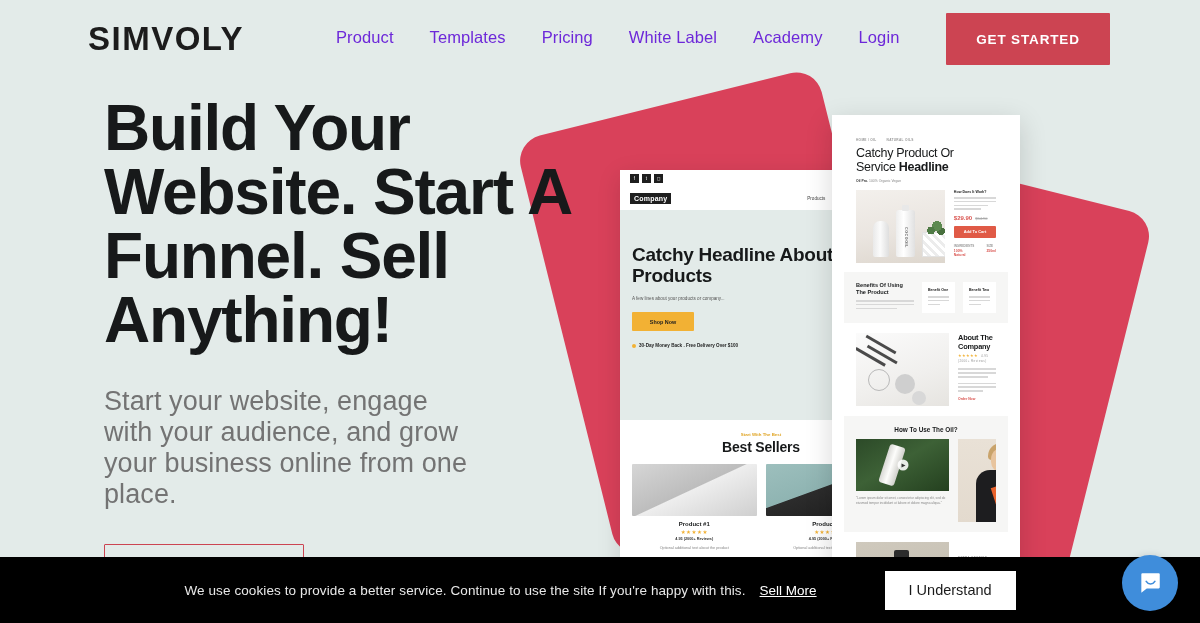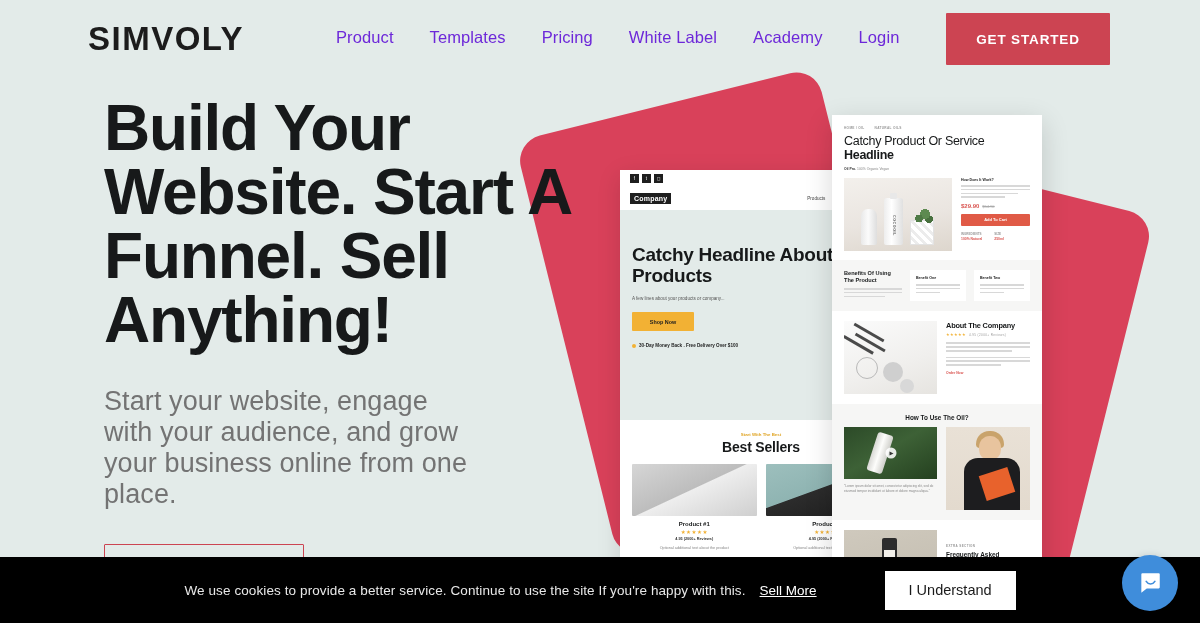--- a/index.html
+++ b/index.html
@@ -296,26 +296,26 @@
     font-size: 4.6px; font-weight: 700;
     display: flex; align-items: center; justify-content: center;
     border-radius: 1px;
   }
 
   
   .mock-front {
     position: absolute;
     left: 292px;
     top: 35px;
-    width: 210px;
+    width: 188px;
     height: 470px;
     background: #ffffff;
     box-shadow: 0 8px 26px rgba(0,0,0,.16);
     overflow: hidden;
-    padding: 0;
+    padding: 12px;
   }
   .mf-pad { padding: 11px 12px 0 12px; }
   .mf-crumbs { display: flex; gap: 10px; font-size: 3.2px; color: #999; font-weight: 700; letter-spacing:.3px;}
   .mf-h1 { margin-top: 5px; font-size: 12.5px; line-height: 13.5px; color: #17191a; letter-spacing: -.3px; }
   .mf-h1 b { font-weight: 700; }
   .mf-h1 span { font-weight: 400; }
   .mf-sub { margin-top: 5px; font-size: 3.4px; font-weight: 700; color: #333; }
   .mf-sub em { font-style: normal; font-weight: 400; color: #888; }
 
   .mf-row { display: flex; gap: 9px; margin-top: 7px; }

